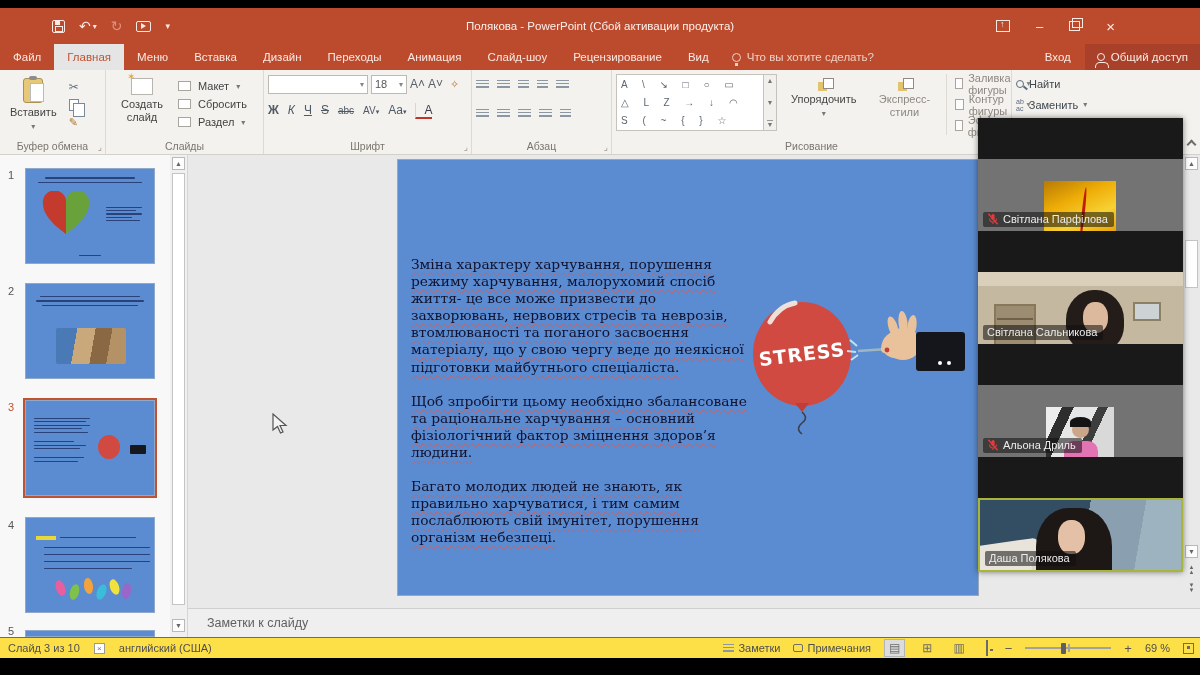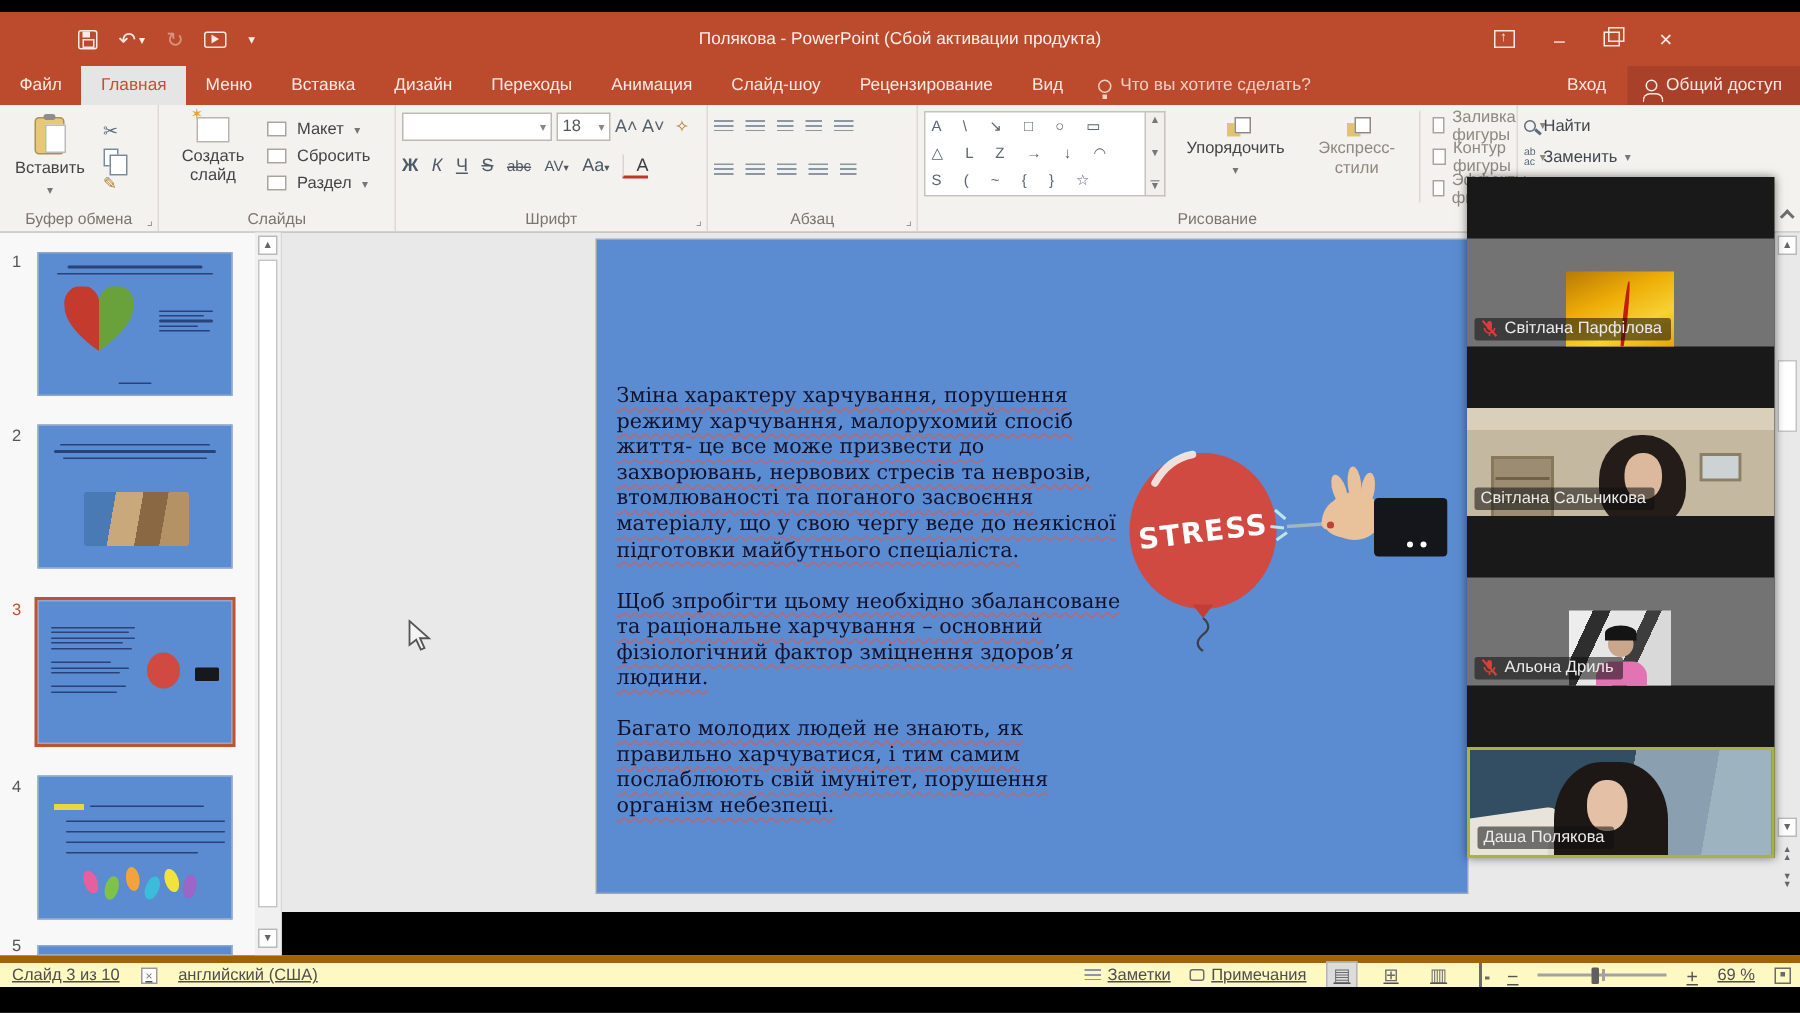--- a/index.html
+++ b/index.html
@@ -103,22 +103,22 @@
                font-family:"DejaVu Serif", serif; font-size:13.8px; line-height:1.24; }
   .slidetext p { text-decoration-line:underline; text-decoration-style:wavy;
                  text-decoration-color:rgba(205,95,95,.8); text-decoration-thickness:.8px;
                  text-underline-offset:2.5px; margin-bottom:17px; }
 
   .notesbar { left:188px; top:608px; width:1012px; height:29px; background:#efefef; border-top:1px solid #cfcfcf;
               display:flex; align-items:center; }
   .notesbar span { margin-left:19px; color:#5f5f5f; font-size:12.5px; }
 
   
-  .statusbar { left:0; top:637px; width:1200px; height:21px; background:#fef9c3; border-top:5px solid #a16207;
-               display:flex; align-items:center; font-size:11px; color:#4e4e4e;text-decoration:underline; }
+  .statusbar { left:0; top:637px; width:1200px; height:21px; background:#fde047; border-top:1px solid #a16207;
+               display:flex; align-items:center; font-size:11px; color:#4e4e4e; }
   .statusbar .lft { display:flex; align-items:center; gap:14px; margin-left:8px; }
   .spell { width:11px; height:11px; background:#fff; border:1px solid #9a9a9a; font-size:8px; color:#777;
            text-align:center; line-height:10px; }
   .statusbar .rgt { margin-left:auto; display:flex; align-items:center; gap:13px; margin-right:6px; }
   .sbtn2 { display:flex; align-items:center; gap:4px; color:#4e4e4e; }
   .bubble { width:10px; height:8px; border:1.3px solid #6e6e6e; border-radius:2px; }
   .viewico { font-size:12px; color:#6b6b6b; padding:1px 4px; }
   .viewico.on { background:#dcdcdc; border:1px solid #b5b5b5; }
   .showv { width:11px; height:8px; border:1.3px solid #6b6b6b; position:relative; }
   .showv:after { content:""; position:absolute; left:3px; top:8px; width:3px; height:2px; background:#6b6b6b; }
@@ -479,20 +479,23 @@
         <circle cx="190" cy="73" r="2" fill="#ffffff"></circle>
           <circle cx="199" cy="73" r="2" fill="#ffffff"></circle>
       </g>
     </svg>
   </div>
 
   <svg class="abs" style="left:272px;top:413px" width="16" height="22" viewBox="0 0 16 22">
     <path d="M1 1 L1 17 L5.5 13.5 L8.5 20 L11 19 L8 12.5 L14 12.5 Z" fill="#f4f4f4" stroke="#555" stroke-width="1.2"></path>
   </svg>
 
+  <div class="abs notesbar">
+    <span>Заметки к слайду</span>
+  </div>
 
   <div class="abs" style="left:1184px;top:155px;width:16px;height:453px;background:#e9e9e9;">
     <span class="chev" style="position:absolute;left:4px;top:-14px;"></span>
     <span class="sbtn" style="top:2px;left:1px"><span>▲</span></span>
     <span class="sthumb" style="top:85px;height:48px;left:1px"></span>
     <span class="sbtn" style="top:390px;left:1px"><span>▼</span></span>
     <span class="sbtn" style="top:410px;left:1px;border:none;background:none;font-size:6px;line-height:5px;">▲<br>▲</span>
     <span class="sbtn" style="top:428px;left:1px;border:none;background:none;font-size:6px;line-height:5px;">▼<br>▼</span>
   </div>
 

